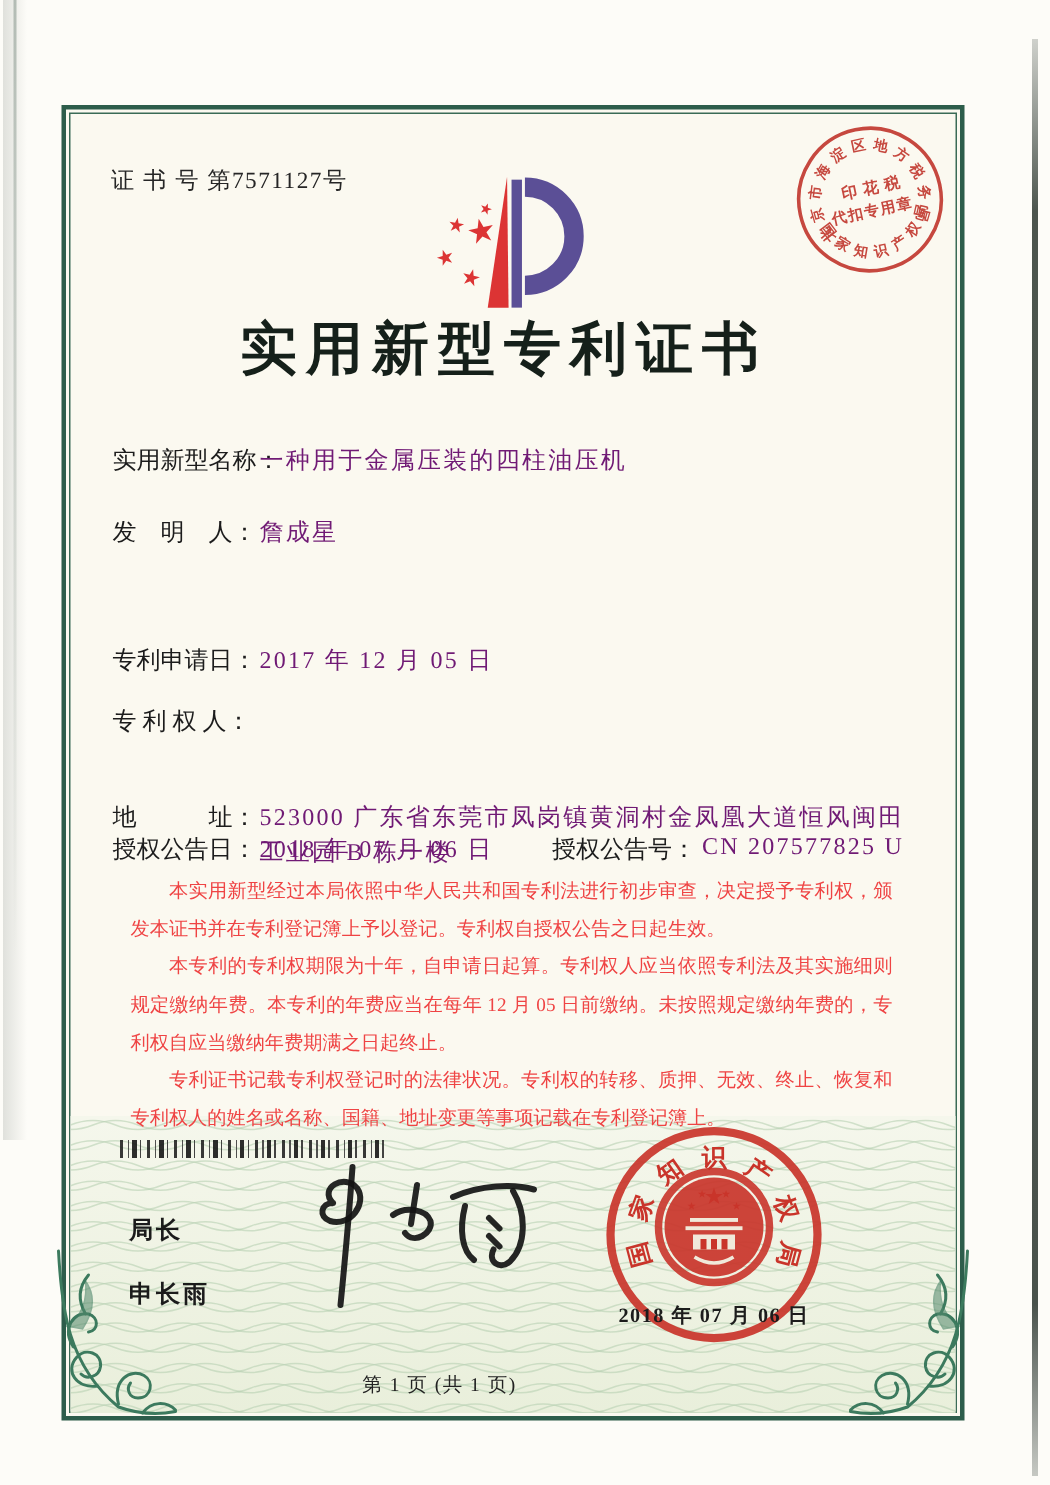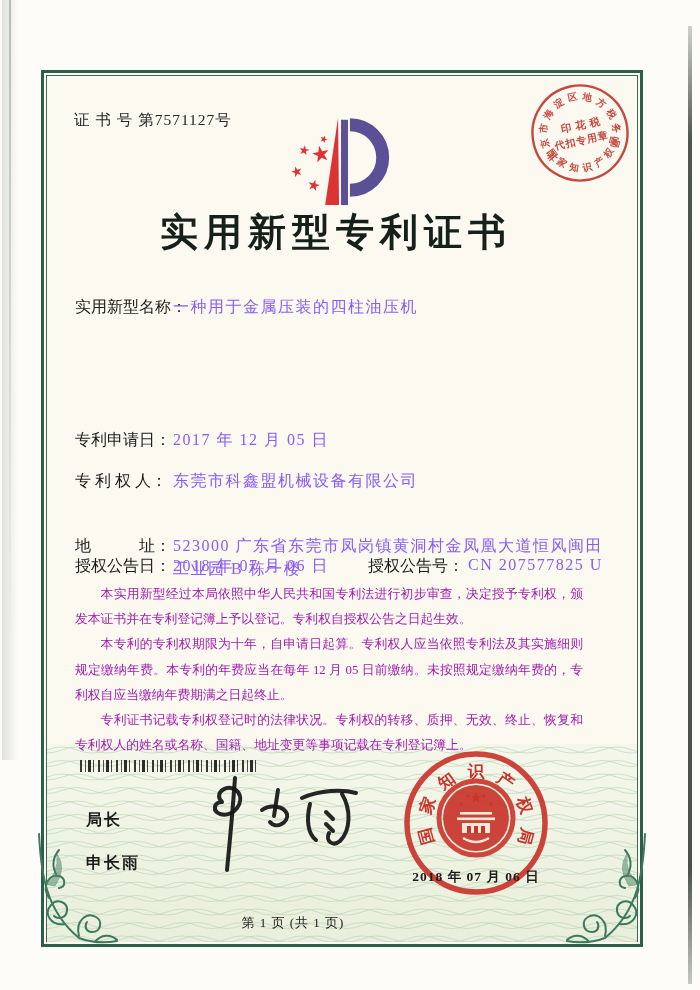--- a/index.html
+++ b/index.html
@@ -28,29 +28,29 @@
 
   .cert-no{position:absolute;left:74px;top:110px;font-size:15.5px;letter-spacing:1px;color:#262626;}
 
   .logo{position:absolute;left:280px;top:92px;width:128px;height:124px;}
 
   .title{position:absolute;left:0;top:207px;width:672px;text-align:center;
     font-size:38px;font-weight:700;letter-spacing:6px;color:#15201a;}
 
   .field-row{position:absolute;left:75px;display:flex;font-size:16px;white-space:nowrap;}
   .flabel{flex:0 0 auto;width:98px;color:#1c1c1c;}
-  .fvalue{letter-spacing:1.5px;color:#8b5cf6;white-space:pre-line;}
+  .fvalue{letter-spacing:1.5px;color:#701a75;white-space:pre-line;}
   .row-name{top:297px}.row-inventor{top:345px}.row-patno{top:388px}
   .row-filing{top:430px}.row-patentee{top:471px}.row-address{top:534px;line-height:23px;}
   .row-grantdate{top:556px}
   .grant-no-pair{position:absolute;left:368px;top:556px;display:flex;font-size:16px;white-space:nowrap;justify-content:flex-end;}
   .grant-no-pair .flabel{width:100px;}
 
-  .body-text{position:absolute;left:75px;top:582px;width:508px;
-    font-size:12.8px;line-height:25.2px;text-align:justify;color:#a21caf;}
+  .body-text{position:absolute;left:87px;top:582px;width:508px;
+    font-size:12.8px;line-height:25.2px;text-align:justify;color:#ef4444;}
   .body-text p{margin:0;text-indent:2em;}
 
   .barcode{position:absolute;left:80px;top:760px;width:178px;height:12px;opacity:.88;
     background:repeating-linear-gradient(90deg,#1e1e1e 0 2px,transparent 2px 5px,#3a3a3a 5px 6px,
       transparent 6px 8px,#111 8px 11px,transparent 11px 13px,#2b2b2b 13px 14px,transparent 14px 18px);}
 
   .signer{position:absolute;left:86px;font-family:Liberation Mono, monospace;
     font-weight:600;font-size:16px;color:#1b1b1b;letter-spacing:2px;}
   .signer-title{top:810px;}
   .signer-name{top:841px;margin-top:12px;}
@@ -164,27 +164,30 @@
     <rect x="61" y="28" width="7" height="86" fill="#5b4f96"></rect>
     <path d="M70 33 a33 33 0 1 1 0 66" fill="none" stroke="#5b4f96" stroke-width="13"></path>
   </svg>
 
   <div class="title">实用新型专利证书</div>
 
   <div class="field-row row-name">
     <span class="flabel">实用新型名称：</span>
     <span class="fvalue">一种用于金属压装的四柱油压机</span>
   </div>
+  <div class="field-row row-inventor">
+    <span class="flabel">发　明　人：</span>
+    <span class="fvalue">詹成星</span>
+  </div>
   <div class="field-row row-filing">
     <span class="flabel">专利申请日：</span>
     <span class="fvalue">2017 年 12 月 05 日</span>
   </div>
   <div class="field-row row-patentee">
     <span class="flabel">专 利 权 人：</span>
-    <span class="fvalue">东莞市科鑫盟机械设备有限公司</span>
   </div>
   <div class="field-row row-address">
     <span class="flabel">地　　　址：</span>
     <span class="fvalue">523000 广东省东莞市凤岗镇黄洞村金凤凰大道恒风闽田
 工业园 B 栋一楼</span>
   </div>
   <div class="field-row row-grantdate">
     <span class="flabel">授权公告日：</span>
     <span class="fvalue">2018 年 07 月 06 日</span>
   </div>

